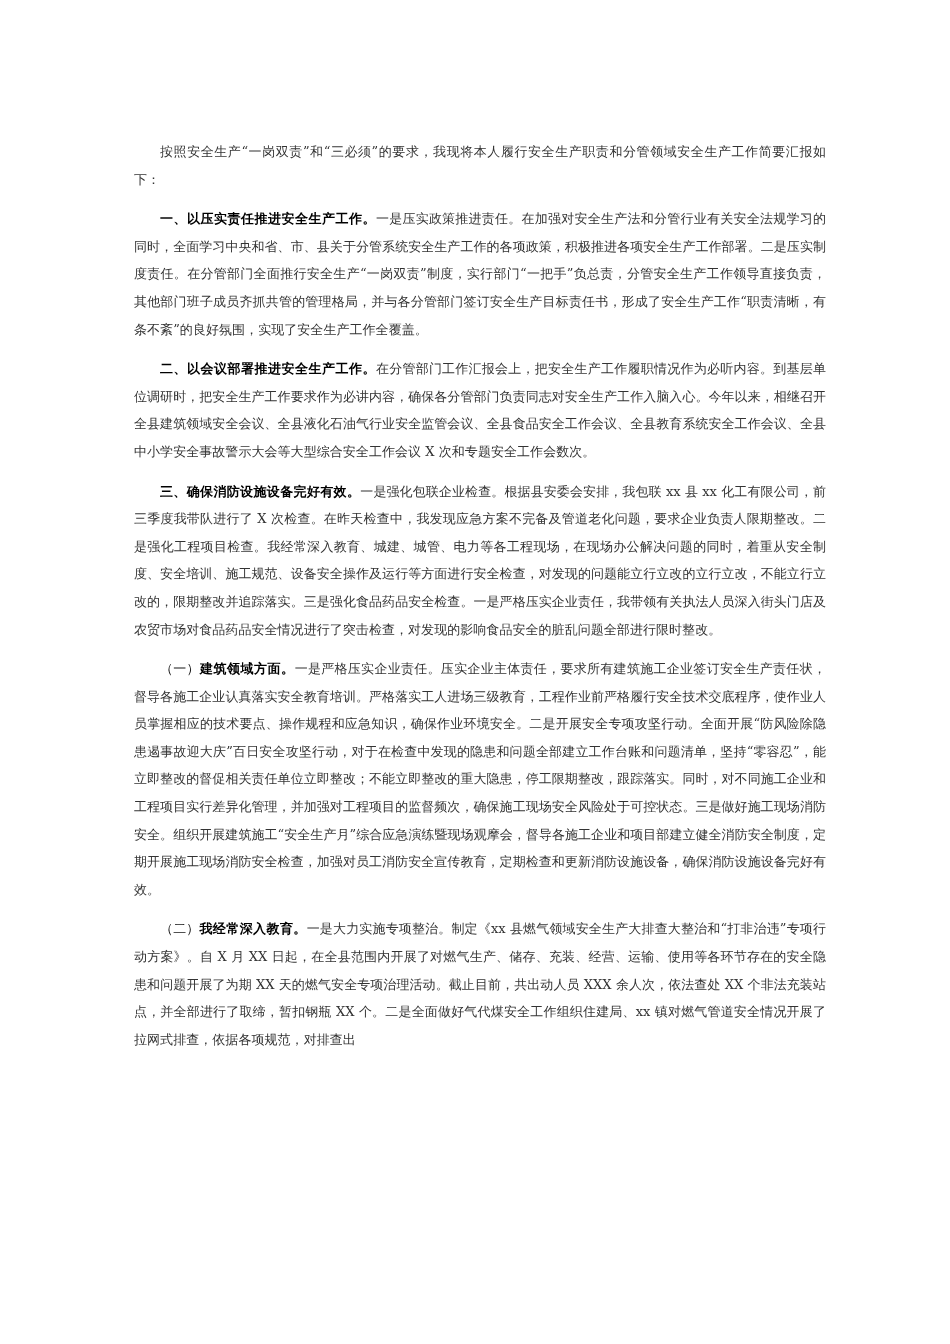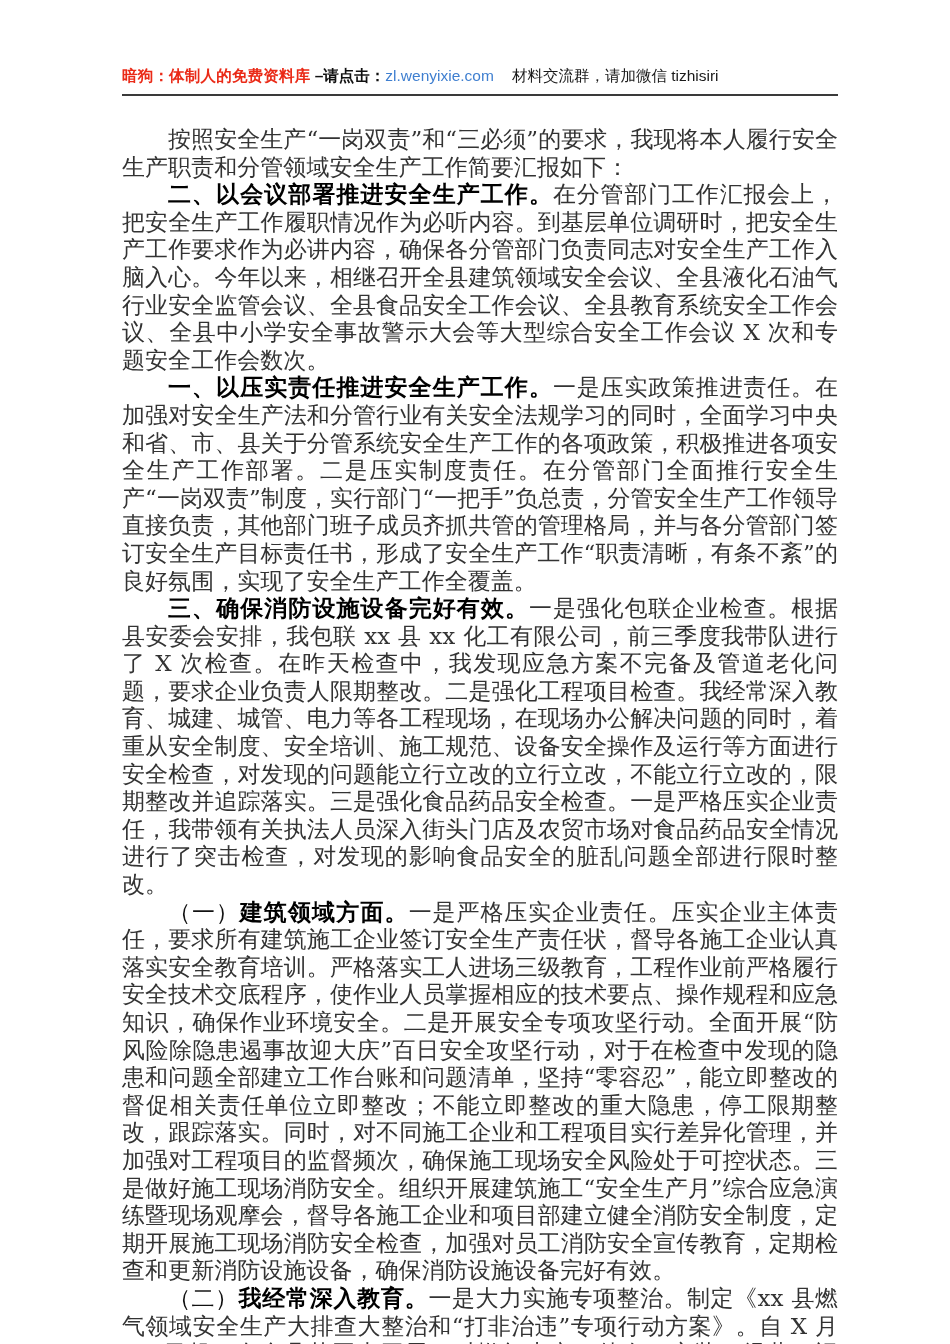--- a/index.html
+++ b/index.html
@@ -62,23 +62,23 @@
 
   
   .doc-body {
     position: absolute;
     left: 122px;
     top: 126px;
     width: 716px;
   }
 
   p.para {
-    margin: 0;
+    margin: 12px;
     padding: 0;
-    font-size: 23px;
+    font-size: 13px;
     line-height: 27.6px;
     text-align: justify;
     text-justify: inter-ideograph;
     text-indent: 2em;
     color: #333333;
     font-family: "DejaVu Serif", serif;
     letter-spacing: 0.05px;
   }
 
   p.para .heading {
@@ -96,31 +96,28 @@
 
   p.para.heading-only {
     color: #000000;
   }
 </style>
 </head>
 <body>
 
 <div class="page">
 
-  <div class="promo-banner">
-    <span class="promo-red">暗狗：体制人的免费资料库</span><span class="promo-dark"> –请点击：</span><span class="promo-link">zl.wenyixie.com</span><span class="promo-spacer"></span><span class="promo-tail">材料交流群，请加微信 tizhisiri</span>
-  </div>
 
   <div class="doc-body">
 
     <p class="para"><span>按照安全生产“一岗双责”和“三必须”的要求，我现将本人履行安全生产职责和分管领域安全生产工作简要汇报如下：</span></p>
 
+    <p class="para"><span class="heading">一、以压实责任推进安全生产工作。</span><span>一是压实政策推进责任。在加强对安全生产法和分管行业有关安全法规学习的同时，全面学习中央和省、市、县关于分管系统安全生产工作的各项政策，积极推进各项安全生产工作部署。二是压实制度责任。在分管部门全面推行安全生产“一岗双责”制度，实行部门“一把手”负总责，分管安全生产工作领导直接负责，其他部门班子成员齐抓共管的管理格局，并与各分管部门签订安全生产目标责任书，形成了安全生产工作“职责清晰，有条不紊”的良好氛围，实现了安全生产工作全覆盖。</span></p>
+
     <p class="para"><span class="heading">二、以会议部署推进安全生产工作。</span><span>在分管部门工作汇报会上，把安全生产工作履职情况作为必听内容。到基层单位调研时，把安全生产工作要求作为必讲内容，确保各分管部门负责同志对安全生产工作入脑入心。今年以来，相继召开全县建筑领域安全会议、全县液化石油气行业安全监管会议、全县食品安全工作会议、全县教育系统安全工作会议、全县中小学安全事故警示大会等大型综合安全工作会议 X 次和专题安全工作会数次。</span></p>
-
-    <p class="para"><span class="heading">一、以压实责任推进安全生产工作。</span><span>一是压实政策推进责任。在加强对安全生产法和分管行业有关安全法规学习的同时，全面学习中央和省、市、县关于分管系统安全生产工作的各项政策，积极推进各项安全生产工作部署。二是压实制度责任。在分管部门全面推行安全生产“一岗双责”制度，实行部门“一把手”负总责，分管安全生产工作领导直接负责，其他部门班子成员齐抓共管的管理格局，并与各分管部门签订安全生产目标责任书，形成了安全生产工作“职责清晰，有条不紊”的良好氛围，实现了安全生产工作全覆盖。</span></p>
 
     <p class="para"><span class="heading">三、确保消防设施设备完好有效。</span><span>一是强化包联企业检查。根据县安委会安排，我包联 xx 县 xx 化工有限公司，前三季度我带队进行了 X 次检查。在昨天检查中，我发现应急方案不完备及管道老化问题，要求企业负责人限期整改。二是强化工程项目检查。我经常深入教育、城建、城管、电力等各工程现场，在现场办公解决问题的同时，着重从安全制度、安全培训、施工规范、设备安全操作及运行等方面进行安全检查，对发现的问题能立行立改的立行立改，不能立行立改的，限期整改并追踪落实。三是强化食品药品安全检查。一是严格压实企业责任，我带领有关执法人员深入街头门店及农贸市场对食品药品安全情况进行了突击检查，对发现的影响食品安全的脏乱问题全部进行限时整改。</span></p>
 
 
     <p class="para"><span class="heading-serif-paren">（一）</span><span class="heading">建筑领域方面。</span><span>一是严格压实企业责任。压实企业主体责任，要求所有建筑施工企业签订安全生产责任状，督导各施工企业认真落实安全教育培训。严格落实工人进场三级教育，工程作业前严格履行安全技术交底程序，使作业人员掌握相应的技术要点、操作规程和应急知识，确保作业环境安全。二是开展安全专项攻坚行动。全面开展“防风险除隐患遏事故迎大庆”百日安全攻坚行动，对于在检查中发现的隐患和问题全部建立工作台账和问题清单，坚持“零容忍”，能立即整改的督促相关责任单位立即整改；不能立即整改的重大隐患，停工限期整改，跟踪落实。同时，对不同施工企业和工程项目实行差异化管理，并加强对工程项目的监督频次，确保施工现场安全风险处于可控状态。三是做好施工现场消防安全。组织开展建筑施工“安全生产月”综合应急演练暨现场观摩会，督导各施工企业和项目部建立健全消防安全制度，定期开展施工现场消防安全检查，加强对员工消防安全宣传教育，定期检查和更新消防设施设备，确保消防设施设备完好有效。</span></p>
 
     <p class="para"><span class="heading-serif-paren">（二）</span><span class="heading">我经常深入教育。</span><span>一是大力实施专项整治。制定《xx 县燃气领域安全生产大排查大整治和“打非治违”专项行动方案》。自 X 月 XX 日起，在全县范围内开展了对燃气生产、储存、充装、经营、运输、使用等各环节存在的安全隐患和问题开展了为期 XX 天的燃气安全专项治理活动。截止目前，共出动人员 XXX 余人次，依法查处 XX 个非法充装站点，并全部进行了取缔，暂扣钢瓶 XX 个。二是全面做好气代煤安全工作组织住建局、xx 镇对燃气管道安全情况开展了拉网式排查，依据各项规范，对排查出</span></p>
 
   </div>
 

